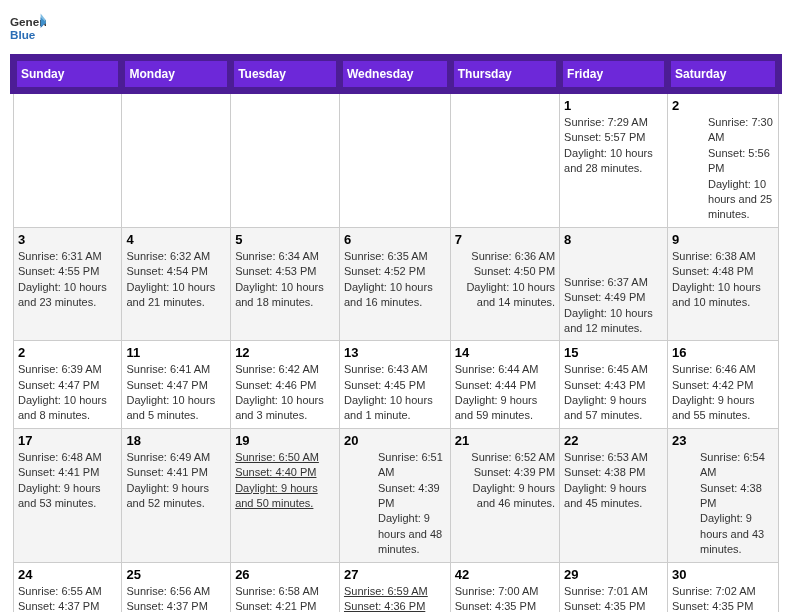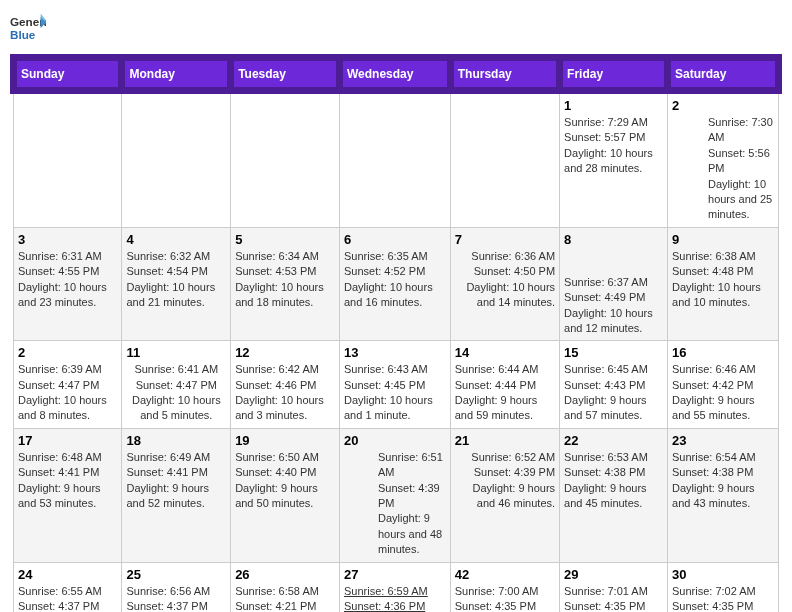--- a/index.html
+++ b/index.html
@@ -175,21 +175,21 @@
       </tr>
       <tr>
         <td>
           <span class="day-number">2</span>
           <div class="day-info" style="white-space: pre-line;">Sunrise: 6:39 AM
 Sunset: 4:47 PM
 Daylight: 10 hours and 8 minutes.</div>
         </td>
         <td>
           <span class="day-number">11</span>
-          <div class="day-info" style="white-space: pre-line; text-align: center;">Sunrise: 6:41 AM
+          <div class="day-info" style="white-space: pre-line;">Sunrise: 6:41 AM
 Sunset: 4:47 PM
 Daylight: 10 hours and 5 minutes.</div>
         </td>
         <td>
           <span class="day-number">12</span>
           <div class="day-info" style="white-space: pre-line;">Sunrise: 6:42 AM
 Sunset: 4:46 PM
 Daylight: 10 hours and 3 minutes.</div>
         </td>
         <td>
@@ -225,21 +225,21 @@
 Daylight: 9 hours and 53 minutes.</div>
         </td>
         <td>
           <span class="day-number">18</span>
           <div class="day-info" style="white-space: pre-line;">Sunrise: 6:49 AM
 Sunset: 4:41 PM
 Daylight: 9 hours and 52 minutes.</div>
         </td>
         <td>
           <span class="day-number">19</span>
-          <div class="day-info" style="white-space: pre-line;">Sunrise: 6:50 AM
+          <div class="day-info" style="white-space: pre-line; text-decoration: underline;">Sunrise: 6:50 AM
 Sunset: 4:40 PM
 Daylight: 9 hours and 50 minutes.</div>
         </td>
         <td>
           <span class="day-number">20</span>
           <div class="day-info" style="white-space: pre-line; margin-left: 34px;">Sunrise: 6:51 AM
 Sunset: 4:39 PM
 Daylight: 9 hours and 48 minutes.</div>
         </td>
         <td>
@@ -249,21 +249,21 @@
 Daylight: 9 hours and 46 minutes.</div>
         </td>
         <td>
           <span class="day-number">22</span>
           <div class="day-info" style="white-space: pre-line;">Sunrise: 6:53 AM
 Sunset: 4:38 PM
 Daylight: 9 hours and 45 minutes.</div>
         </td>
         <td>
           <span class="day-number">23</span>
-          <div class="day-info" style="white-space: pre-line;">Sunrise: 6:54 AM
+          <div class="day-info" style="white-space: pre-line; margin-left: 28px;">Sunrise: 6:54 AM
 Sunset: 4:38 PM
 Daylight: 9 hours and 43 minutes.</div>
         </td>
       </tr>
       <tr>
         <td>
           <span class="day-number">24</span>
           <div class="day-info" style="white-space: pre-line;">Sunrise: 6:55 AM
 Sunset: 4:37 PM
 Daylight: 9 hours and 41 minutes.</div>

